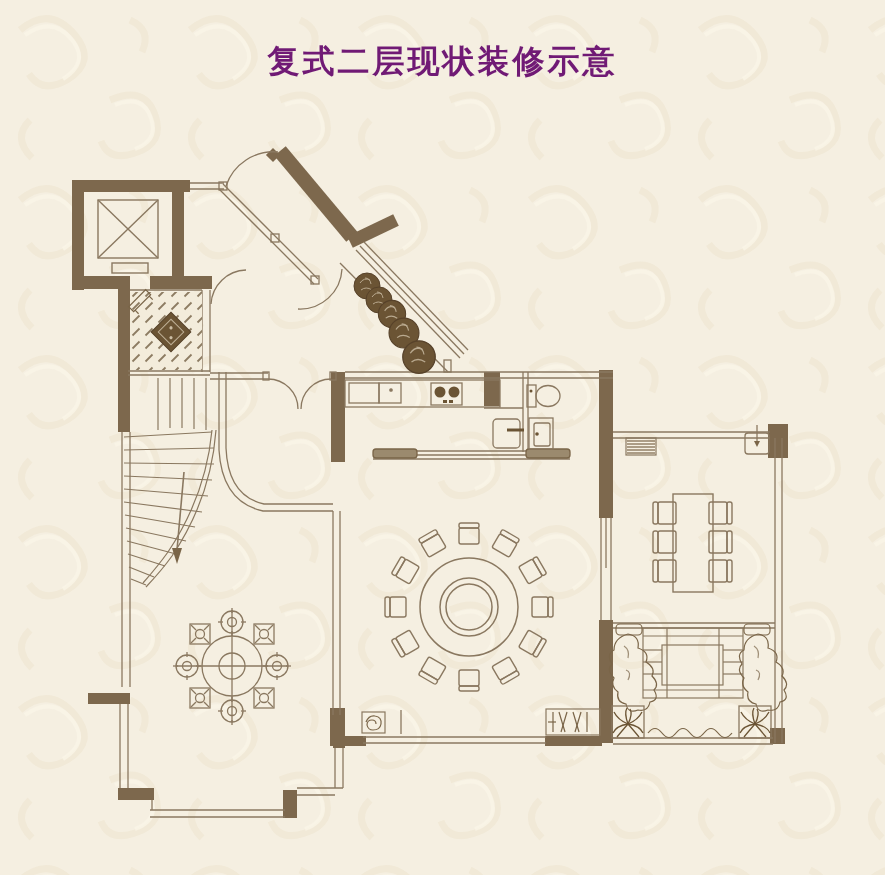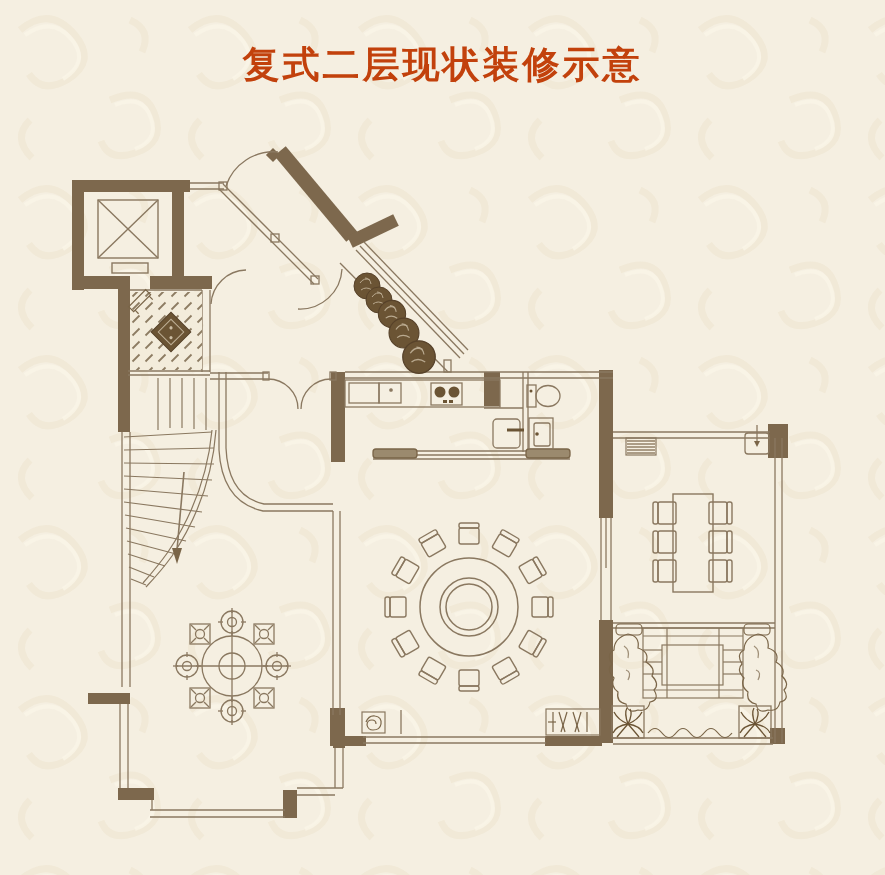--- a/index.html
+++ b/index.html
@@ -6,22 +6,22 @@
   body{
     width:885px;height:875px;overflow:hidden;
     background:#f5efe1;
     font-family:"DejaVu Sans","Liberation Sans",sans-serif;
     position:relative;
   }
   .stage{position:absolute;inset:0;}
   .plan-title{
     position:absolute;top:40px;left:0;width:100%;
     text-align:center;
-    font-size:37px;font-weight:bold;letter-spacing:3px;
-    color:#c2410c;
+    font-size:32px;font-weight:bold;letter-spacing:3px;
+    color:#701a75;
   }
   svg{display:block;}
 </style>
 </head>
 <body>
 
 <div class="stage">
   <svg width="885" height="875" viewBox="0 0 885 875">
     <defs>
 

